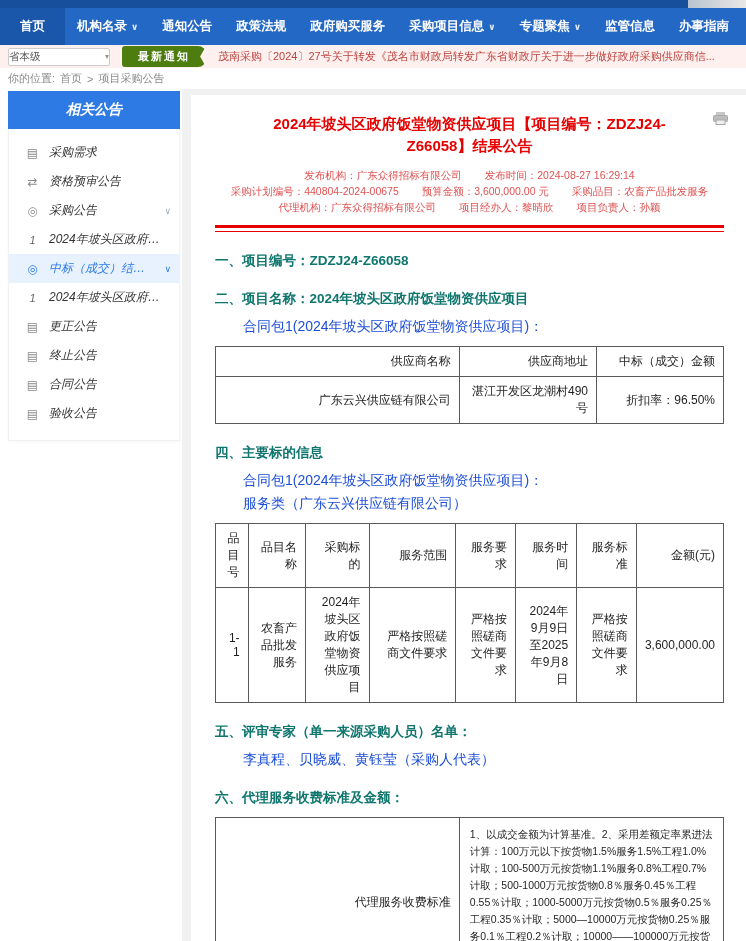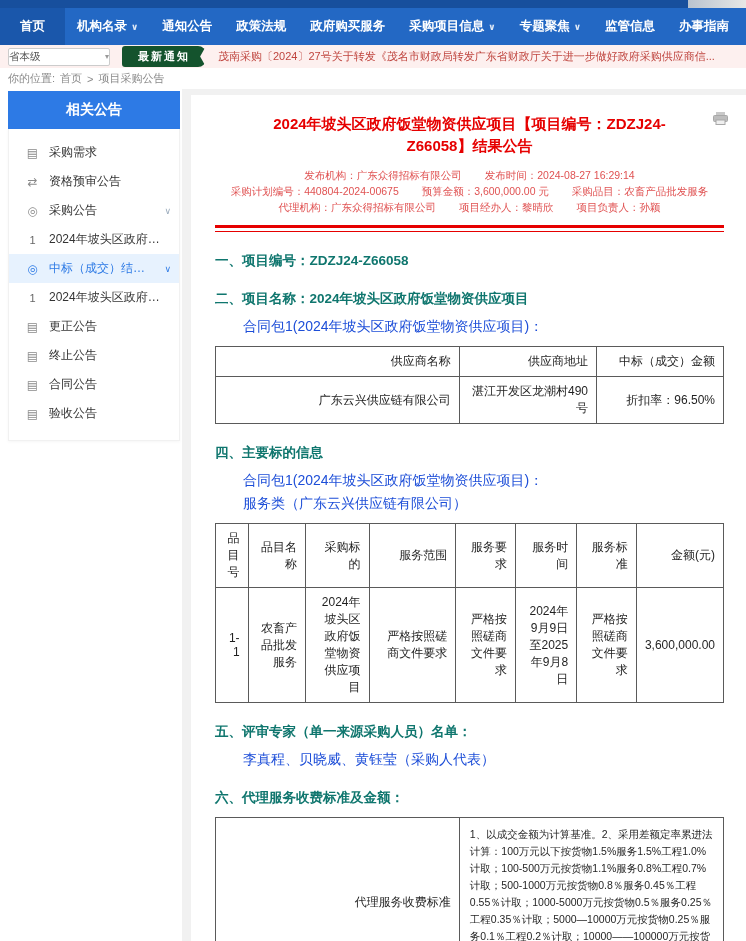--- a/index.html
+++ b/index.html
@@ -20,34 +20,34 @@
   .nav-item.active { background:#1a57ab; padding:0 20px; }
   .nav-caret { font-size:9px; opacity:.85; }
 
   
   .notice-bar { height:23px; background:#fdf0ef; display:flex; align-items:center;
     padding:0 8px; gap:12px; }
   .region-select { width:102px; height:18px; background:#fff; border:1px solid #ccc;
     border-radius:2px; font-size:10.5px; color:#555; display:flex; align-items:center;
     justify-content:space-between; padding:0 0; cursor:pointer; }
   .region-select .caret { color:#999; font-size:8px; }
-  .notice-badge { background:#14532d; color:#fff; font-size:11px; font-weight:bold;
+  .notice-badge { background:#4d7c0f; color:#fff; font-size:11px; font-weight:bold;
     padding:3px 16px; border-radius:3px 8px 8px 3px; letter-spacing:2px; cursor:pointer;
     clip-path:polygon(0 0,100% 0,93% 50%,100% 100%,0 100%); }
   .notice-text { color:#bf443e; font-size:11px; cursor:pointer; white-space:nowrap;
     overflow:hidden; }
 
   
   .breadcrumb { height:21px; display:flex; align-items:center; gap:5px;
     padding:0 8px; font-size:11px; color:#8a8a8a; background:#fff; }
   .breadcrumb .link { color:#8a8a8a; cursor:pointer; }
 
   
   .page-body { display:flex; height:852px; }
-  .sidebar-col { width:182px; padding:2px 0 1px 8px; flex:none; }
+  .sidebar-col { width:182px; padding:2px 0 1px 8px; flex:none;font-style:italic; }
   .sidebar { width:172px; }
   .sidebar-header { height:38px; background:#2d7ae5; color:#fff; font-size:14px;
     font-weight:bold; display:flex; align-items:center; justify-content:center; }
   .sidebar-list { background:#fff; border:1px solid #f1f1f1; border-top:none;
     padding:9px 0 12px; box-shadow:0 1px 3px rgba(0,0,0,.04); }
   .side-item { height:29px; display:flex; align-items:center; gap:9px;
     padding:0 8px 0 16px; font-size:12px; color:#333; cursor:pointer; }
   .side-item .glyph { width:15px; color:#8a8a8a; font-size:12px; text-align:center; flex:none; }
   .side-item .num { width:15px; color:#666; font-size:11px; text-align:center; flex:none; }
   .side-item .lbl { white-space:nowrap; overflow:hidden; text-overflow:ellipsis; }

